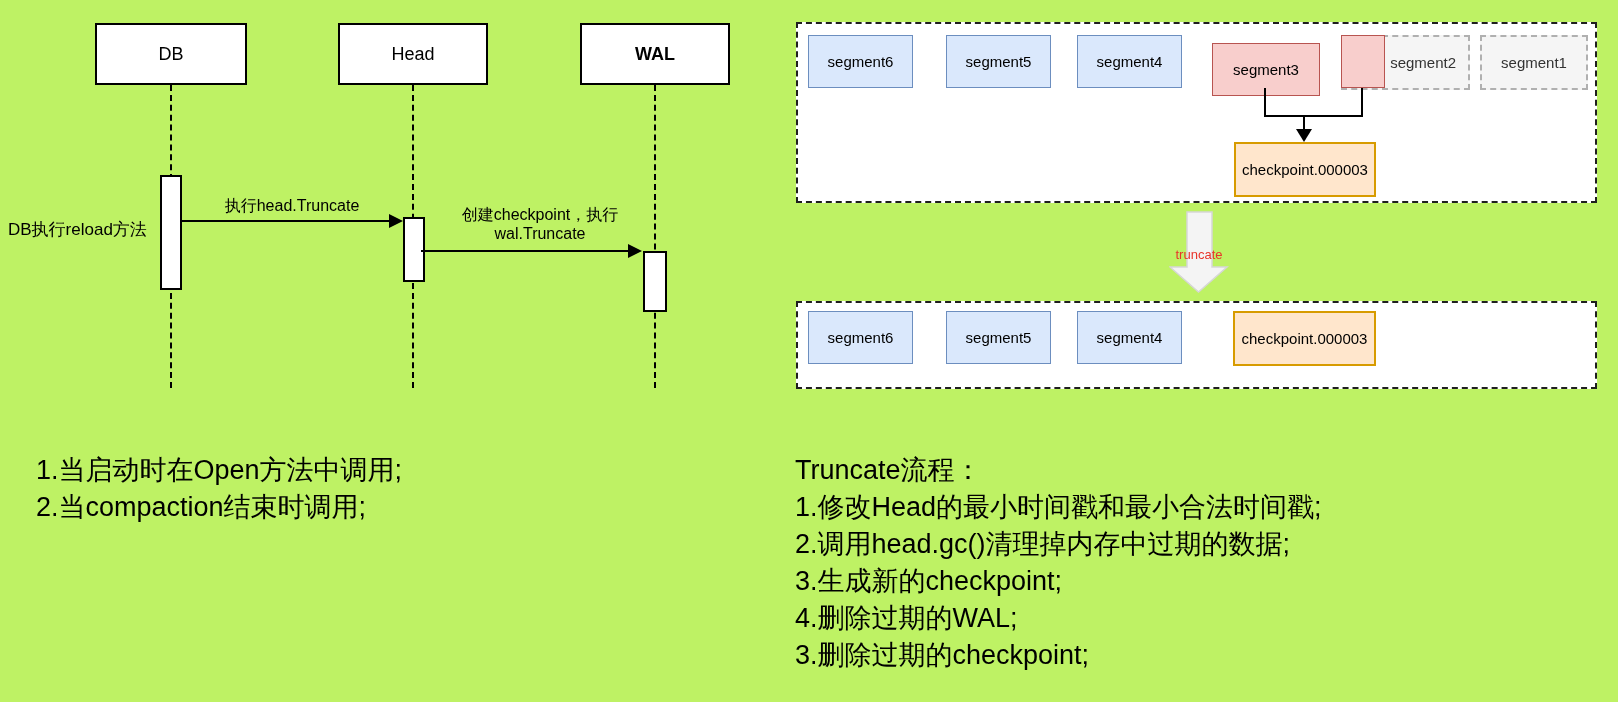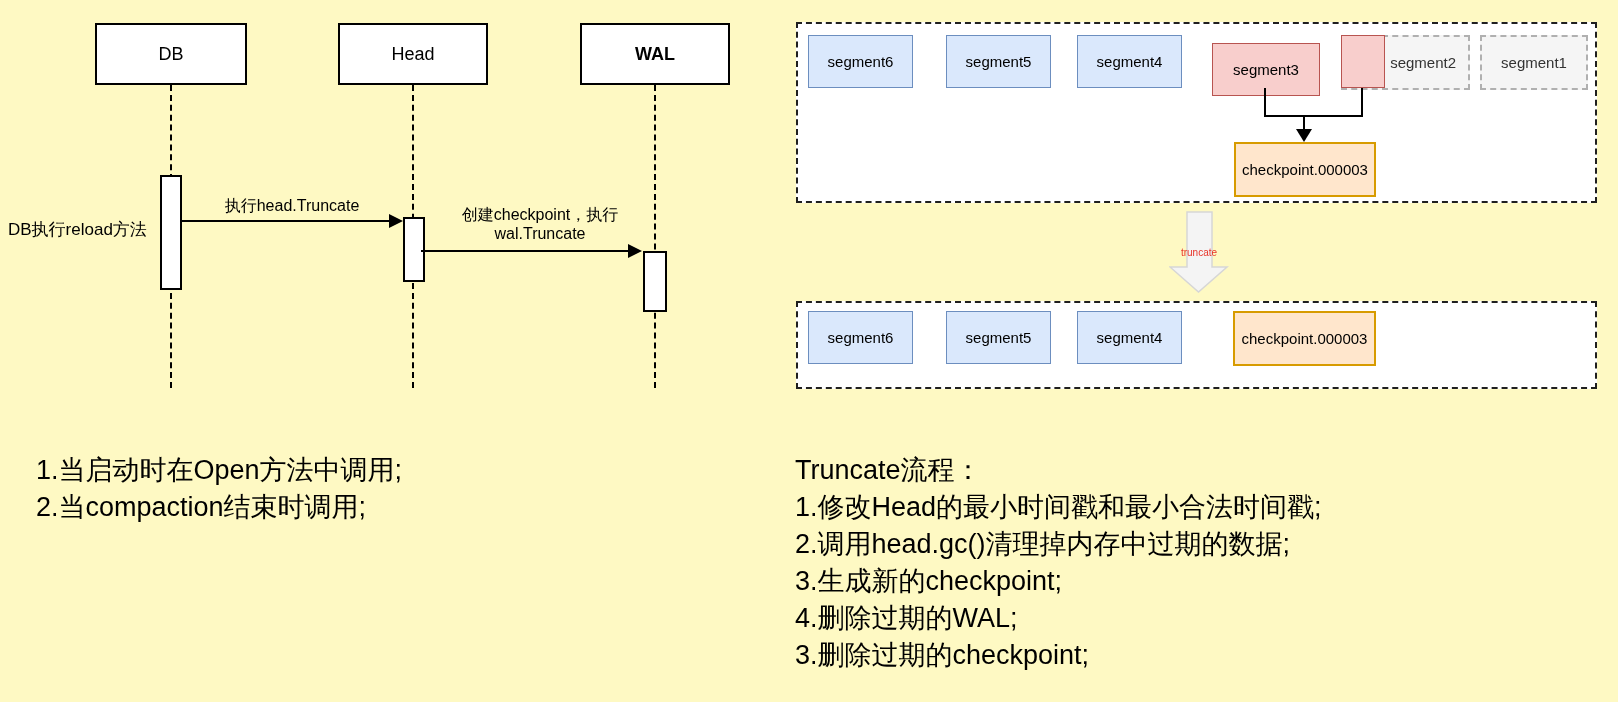--- a/index.html
+++ b/index.html
@@ -1,16 +1,16 @@
 <!DOCTYPE html>
 <html><head>
 <meta charset="utf-8">
 <style>
   html,body{margin:0;padding:0;background:#fff;}
-  #canvas{position:relative;width:1618px;height:702px;background:#fef9c3;overflow:hidden;
+  #canvas{position:relative;width:1618px;height:702px;background:#bef264;overflow:hidden;
           font-family:"Liberation Sans",sans-serif;color:#000;}
 
   
   .actor-box{position:absolute;top:23px;height:58px;background:#fff;border:2px solid #000;
              display:flex;align-items:center;justify-content:center;font-size:18px;}
   .lifeline{position:absolute;width:0;border-left:2px dashed #000;}
   .activation{position:absolute;background:#fff;border:2px solid #000;}
   .hline{position:absolute;height:0;border-top:2px solid #000;}
   .vline{position:absolute;width:0;border-left:2px solid #000;}
   .arrow-right{position:absolute;width:0;height:0;border-top:7px solid transparent;
@@ -21,21 +21,21 @@
   .side-note{position:absolute;font-size:17px;}
 
   
   .container-dashed{position:absolute;border:2px dashed #1f1f1f;background:#fff;}
   .seg{position:absolute;height:51px;display:flex;align-items:center;justify-content:center;
        font-size:15px;}
   .seg-blue{background:#dae8fc;border:1px solid #6c8ebf;}
   .seg-red{background:#f8cecc;border:1px solid #b85450;}
   .seg-gray{background:#f5f5f5;border:2px dashed #b0b0b0;color:#333;text-align:right;}
   .seg-orange{background:#ffe6cc;border:2px solid #d79b00;}
-  .truncate-label{position:absolute;color:#e8342a;font-size:10px;text-align:center;}
+  .truncate-label{position:absolute;color:#e8342a;font-size:13px;text-align:center;}
 
   
   .note{position:absolute;font-size:27px;line-height:37px;color:#000;}
 </style>
 </head>
 <body>
 
 <div id="canvas">
 
   <div class="actor-box" style="left:95px;width:148px;">DB</div>

